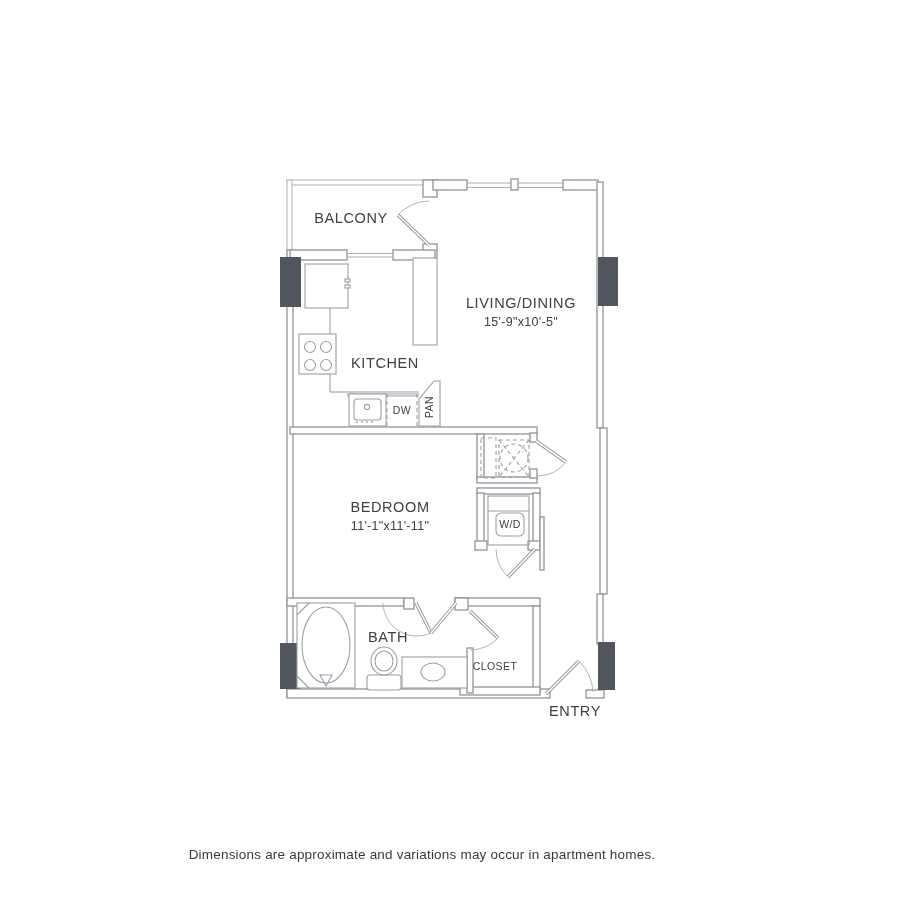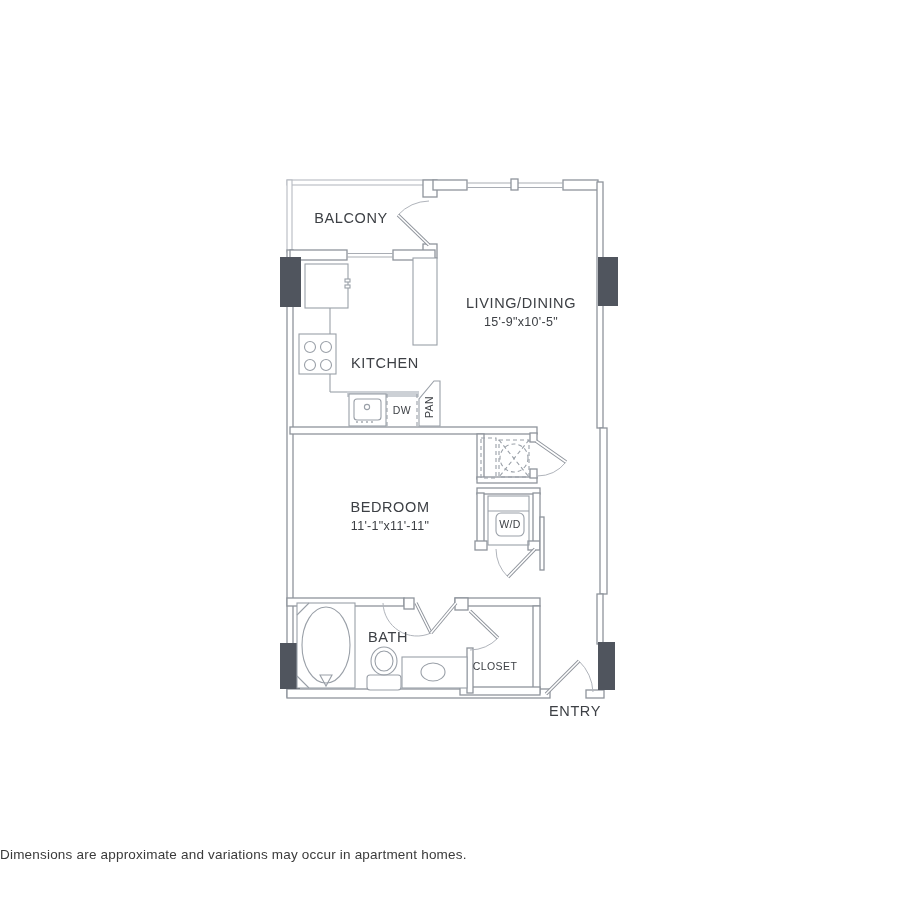--- a/index.html
+++ b/index.html
@@ -13,21 +13,21 @@
   .fx     {fill:#ffffff;stroke:#9aa0a8;stroke-width:1.1;}
   .fxn    {fill:none;stroke:#9aa0a8;stroke-width:1.1;}
   .dash   {fill:none;stroke:#9aa0a8;stroke-width:1.1;stroke-dasharray:4 3;}
   .leaf   {stroke:#8f949c;stroke-width:3.4;}
   .leafin {stroke:#ffffff;stroke-width:1.6;}
   .arc    {fill:none;stroke:#b0b4bb;stroke-width:1;}
   .cstrip {fill:#ccd0d5;}
   .lbl{font-size:14.5px;fill:#3d4045;letter-spacing:.6px;text-anchor:middle;}
   .dim{font-size:12.5px;fill:#3d4045;letter-spacing:.3px;text-anchor:middle;}
   .sm {font-size:10.5px;fill:#3d4045;letter-spacing:.4px;text-anchor:middle;}
-  .disclaimer{position:absolute;left:0;right:0;top:847px;
+  .disclaimer{position:absolute;left:0;right:0;top:847px;text-align:center;
               font-size:13.5px;color:#3a3a3a;letter-spacing:.2px;}
 </style>
 </head>
 <body>
 
 <div class="page">
 <svg width="900" height="900" viewBox="0 0 900 900">
 
   <g>
 

